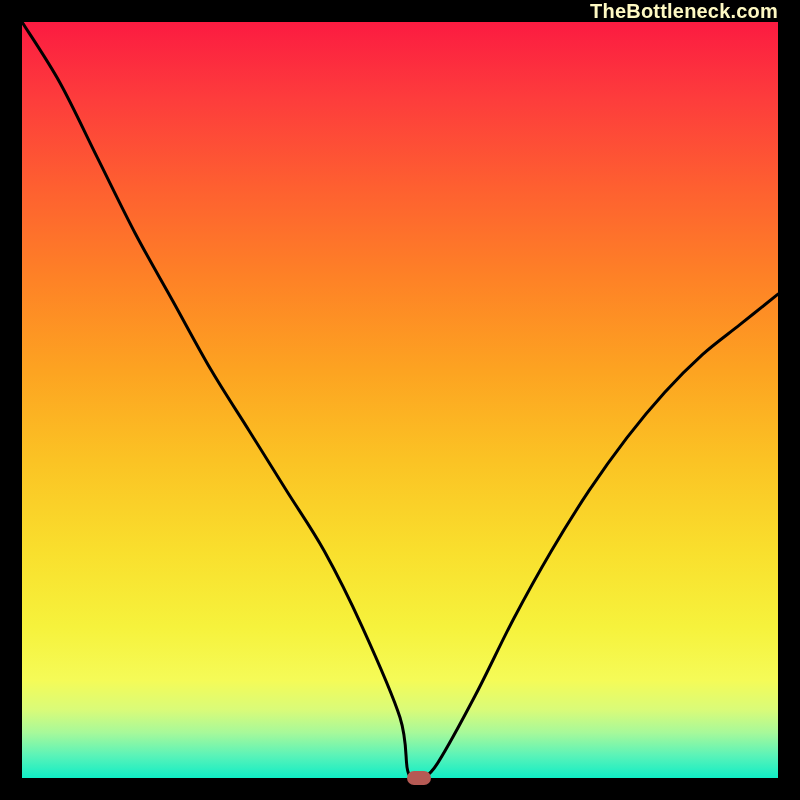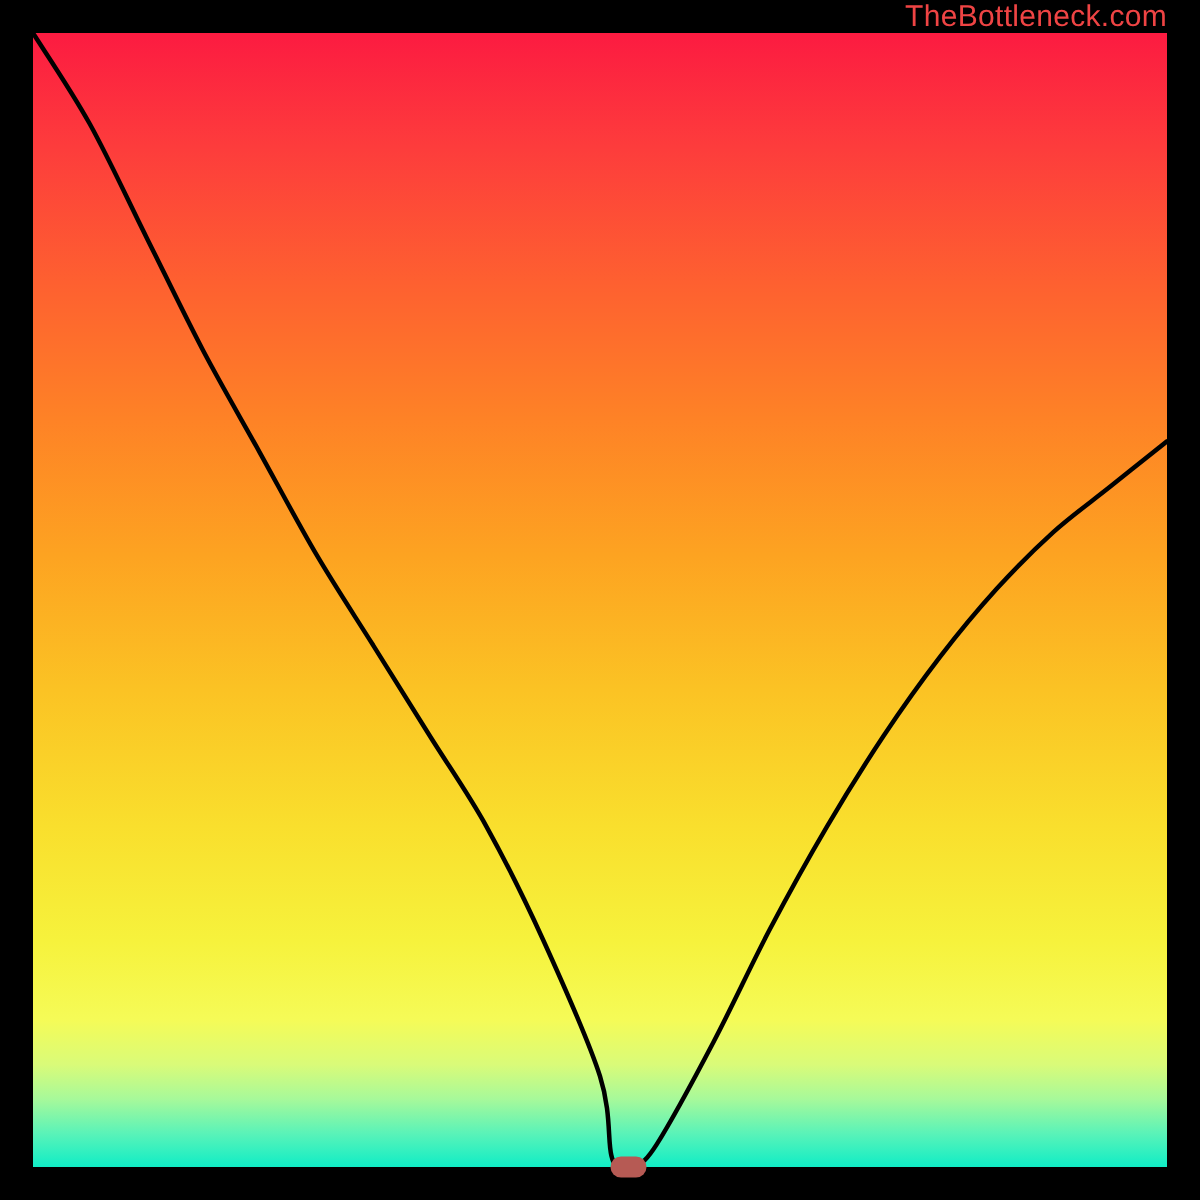--- a/index.html
+++ b/index.html
@@ -36,24 +36,24 @@
       #a7f99a 94%,
       #5bf3b8 97%,
       #10edc6 100%
     );
   }
   .brand {
     position: absolute;
     top: 0px;
     right: 22px;
     height: 22px;
-    color: #ef4444;
+    color: #fef9c3;
     font-family: Arial, Helvetica, sans-serif;
     font-size: 20px;
-    font-weight: 400;
+    font-weight: 700;
     letter-spacing: 0.2px;
     text-align: right;
     line-height: 22px;
     user-select: none;
   }
   svg.curve {
     position: absolute;
     left: 0;
     top: 0;
     width: 756px;

